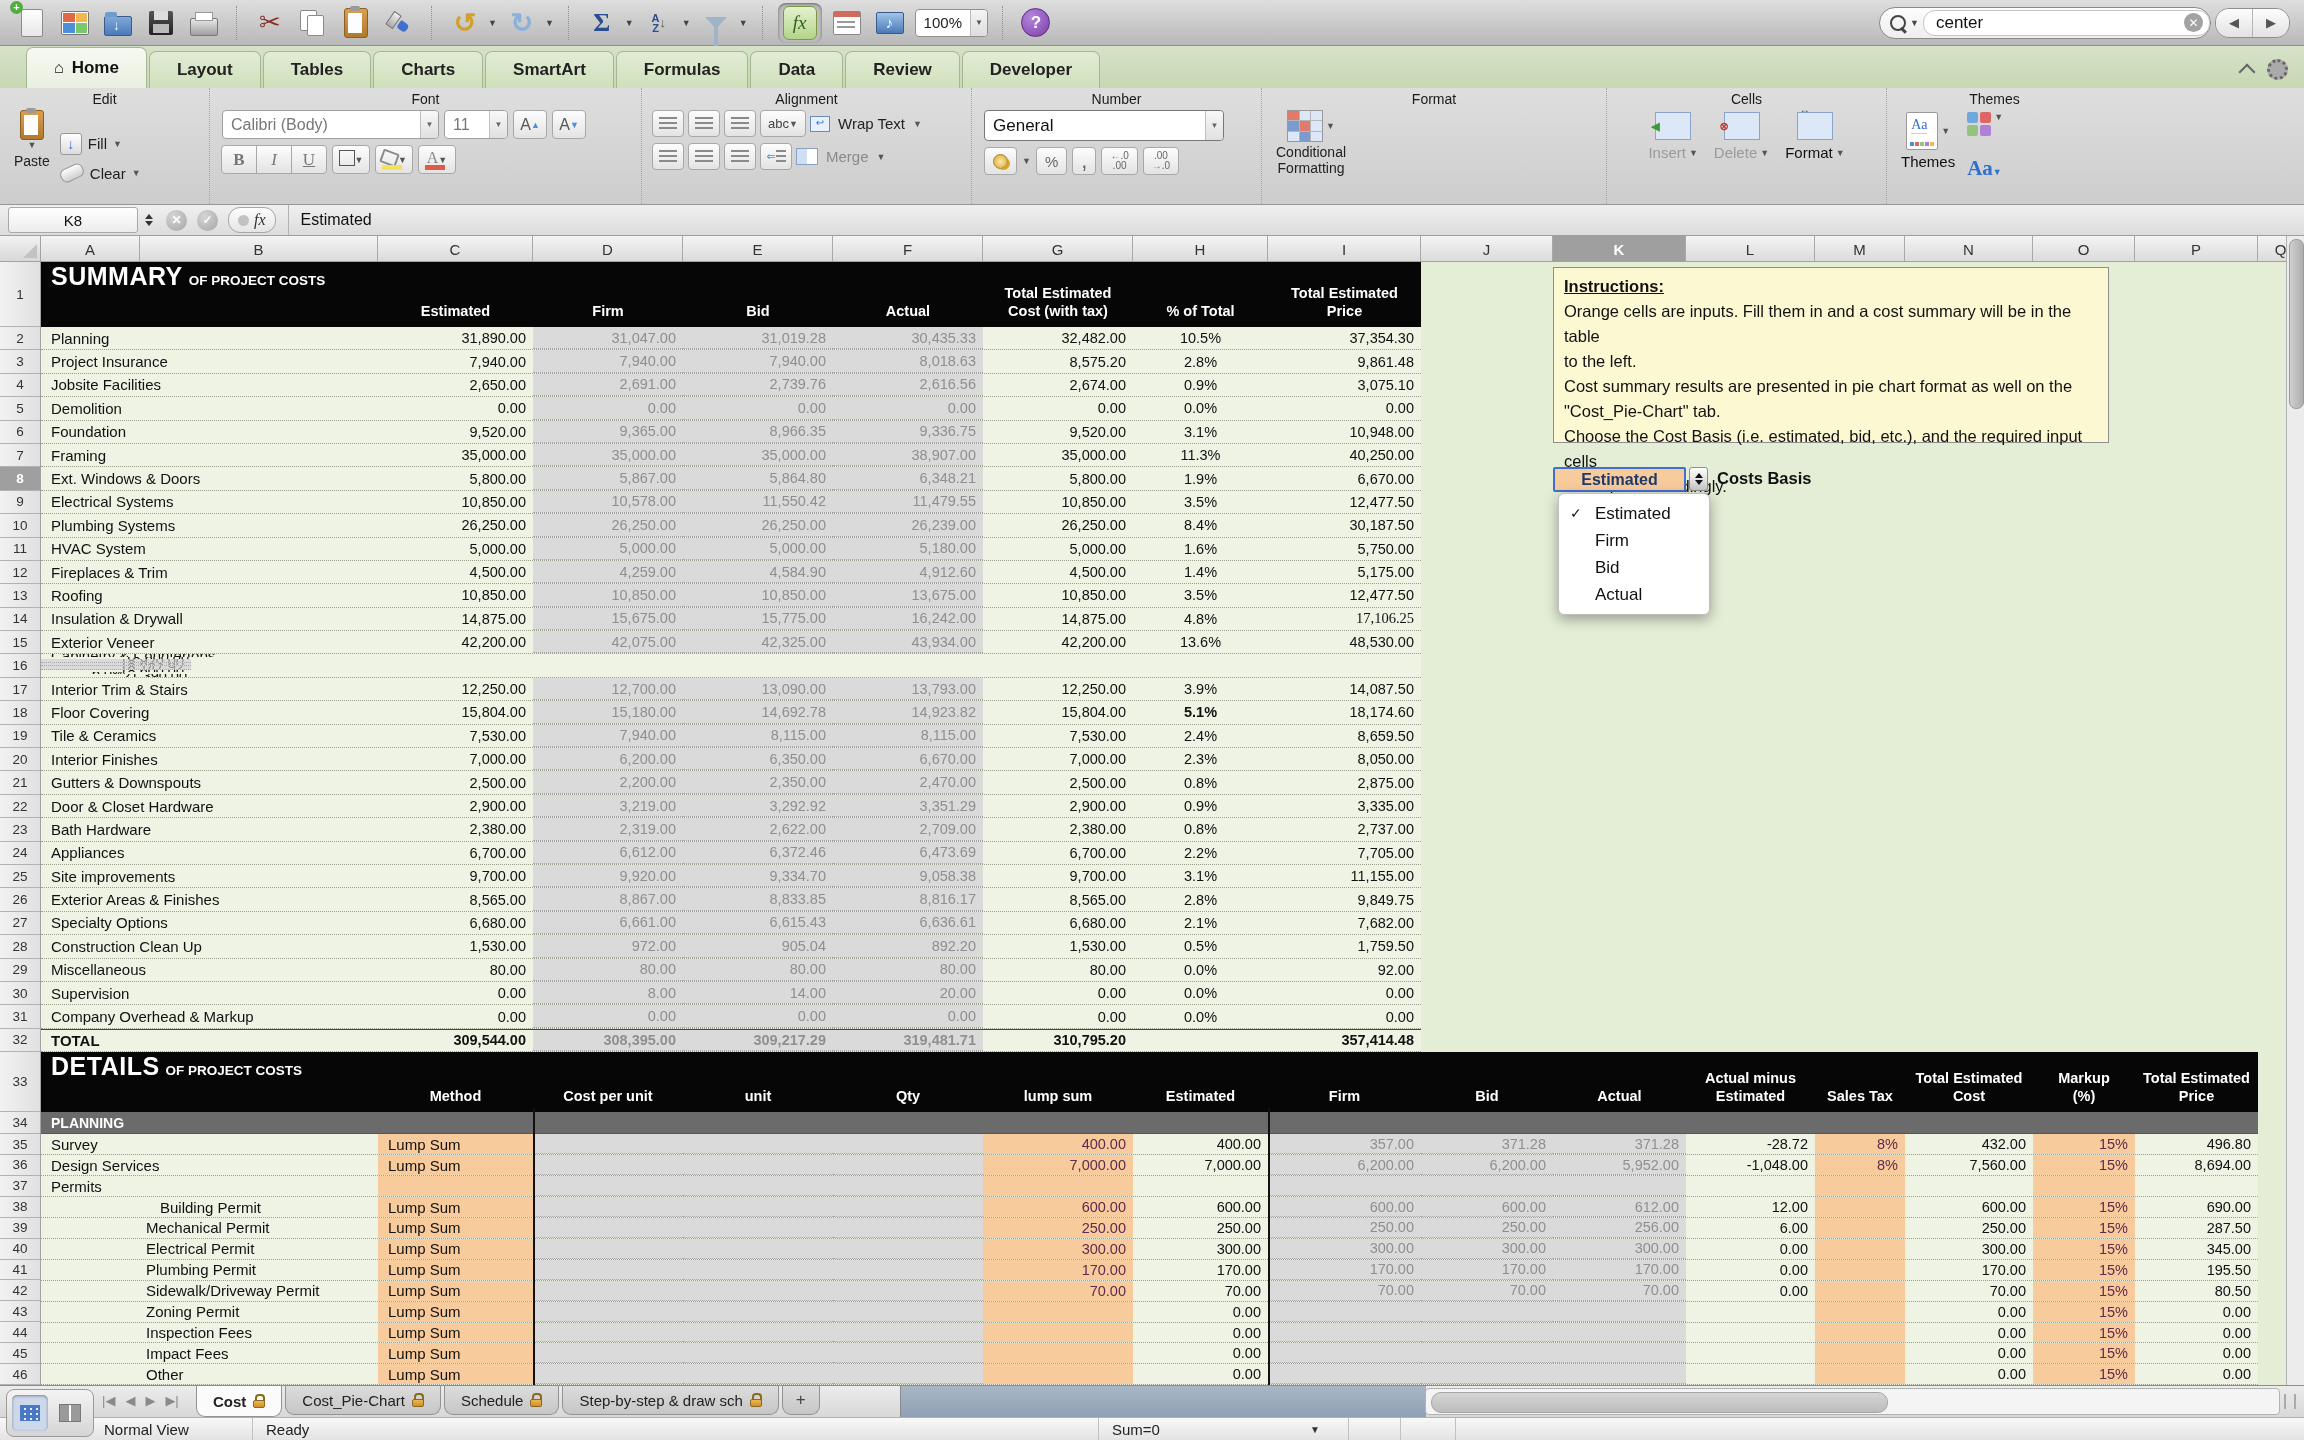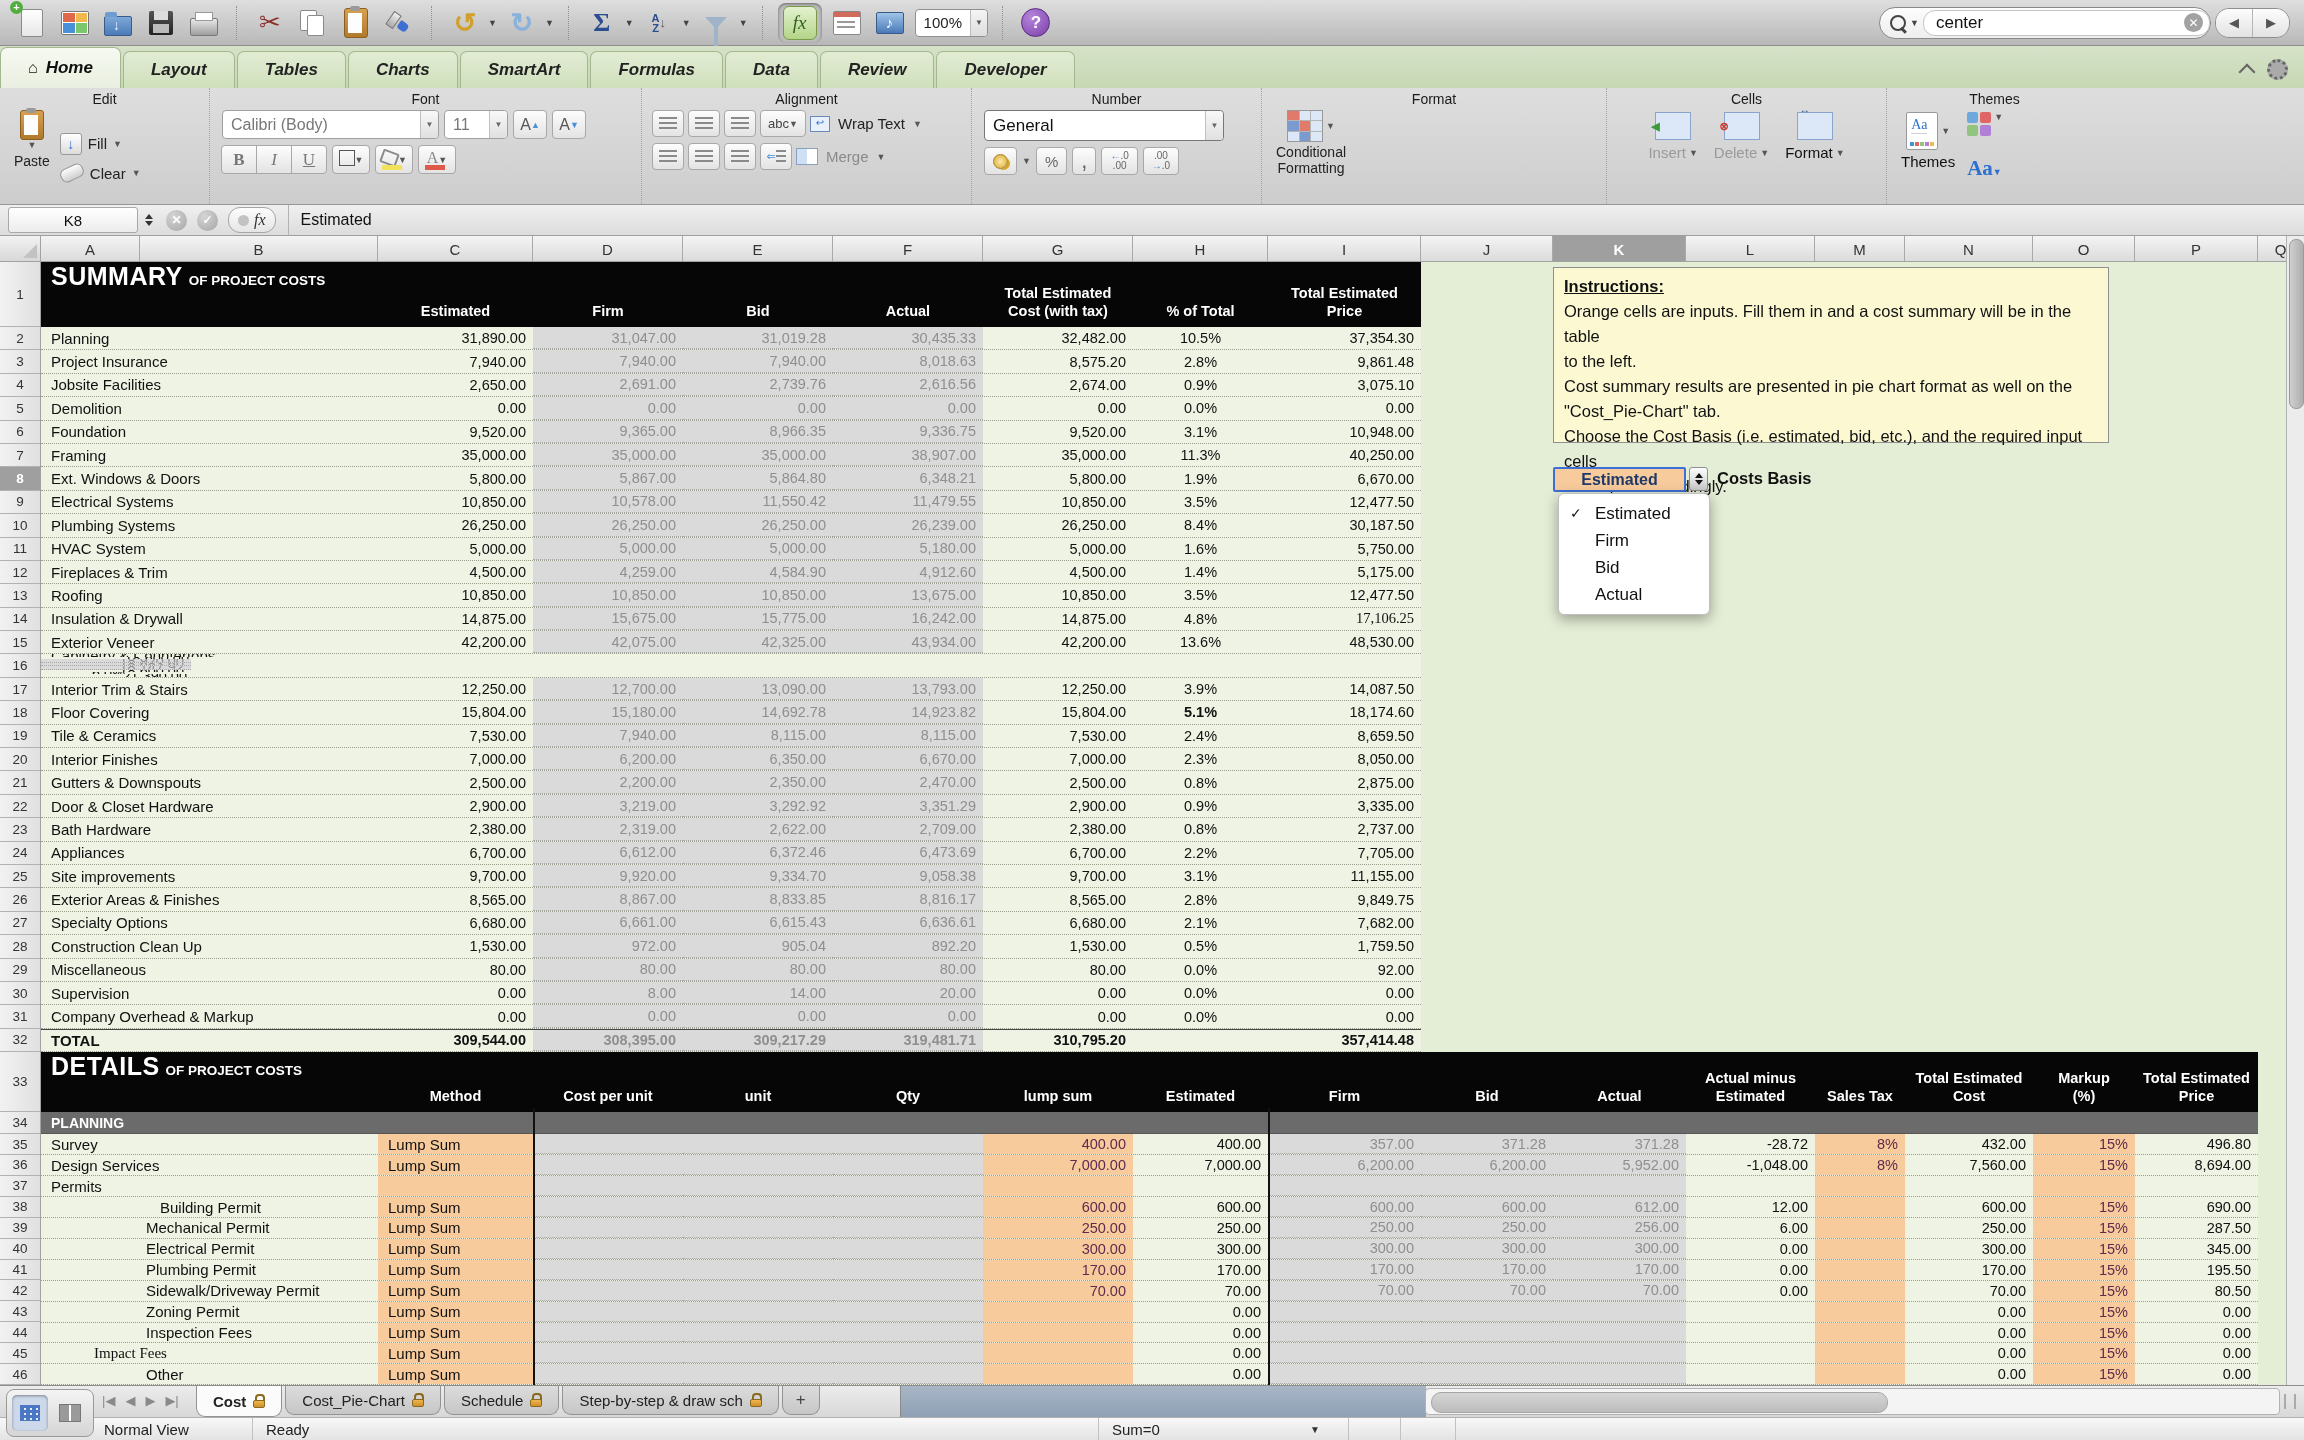--- a/index.html
+++ b/index.html
@@ -55,21 +55,21 @@
   .mag{width:12px;height:12px;border:2.5px solid #444;border-radius:50%;position:relative;margin-left:10px;flex:none;}
   .mag:after{content:"";position:absolute;left:10px;top:10px;width:2.5px;height:7px;background:#444;transform:rotate(-45deg);}
   .magcaret{font-size:9px;color:#444;margin:0 4px 0 4px;}
   .searchfield{flex:1;height:24px;background:#fff;border:1px solid #c5c5c5;border-radius:12px;display:flex;align-items:center;padding:0 6px 0 12px;}
   .searchfield .txt{flex:1;font-size:17px;color:#111;}
   .clearbtn{width:19px;height:19px;border-radius:50%;background:#a2a2a2;color:#fff;font-size:12px;display:flex;align-items:center;justify-content:center;flex:none;}
   .navbtns{display:flex;border:1px solid #8f8f8f;border-radius:14px;overflow:hidden;height:28px;}
   .navbtns div{width:36px;display:flex;align-items:center;justify-content:center;background:linear-gradient(#fdfdfd,#e2e2e2);color:#555;font-size:13px;}
   .navbtns div:first-child{border-right:1px solid #b5b5b5;}
   
-  .tabrow{position:absolute;left:0;top:46px;width:2304px;height:42px;background:linear-gradient(#d6e2c8,#c7d8b4);display:flex;align-items:flex-end;box-sizing:border-box;font-style:italic;}
+  .tabrow{position:absolute;left:0;top:46px;width:2304px;height:42px;background:linear-gradient(#d6e2c8,#c7d8b4);display:flex;align-items:flex-end;padding-left:26px;box-sizing:border-box;}
   .rtab{height:36px;line-height:36px;padding:0 27px;font-size:17px;font-weight:bold;color:#222;background:linear-gradient(#e2ecd4,#cfe0bc);border:1px solid #a3b891;border-bottom:none;border-radius:7px 7px 0 0;margin-right:2px;}
   .rtab.active{background:linear-gradient(#f6f9f1,#e9efe0);height:40px;line-height:40px;color:#111;}
   .rtab .house{margin-right:8px;font-size:16px;}
   .tabrow-right{margin-left:auto;display:flex;align-items:center;gap:14px;padding:0 16px 8px 0;}
   .chev-up{width:10px;height:10px;border-top:2.5px solid #666;border-left:2.5px solid #666;transform:rotate(45deg);margin-top:4px;}
   .gear{width:15px;height:15px;border:3px dotted #666;border-radius:50%;background:#aaa;}
   
   .ribbon{position:absolute;left:0;top:88px;width:2304px;height:117px;background:linear-gradient(#dedede,#cdcdcd);border-bottom:1px solid #969696;display:flex;box-sizing:border-box;}
   .rgroup{position:relative;border-right:1px dotted #a3a3a3;box-sizing:border-box;padding-top:22px;}
   .rglabel{position:absolute;top:3px;left:0;width:100%;text-align:center;font-size:14px;color:#1a1a1a;}
@@ -1179,21 +1179,21 @@
             <div class="xcell c-gray num graytx" style="width: 153px;"></div>
             <div class="xcell c-gray num graytx" style="width: 132px;"></div>
             <div class="xcell c-gray num graytx" style="width: 133px;"></div>
             <div class="xcell c-green num" style="width: 129px;"></div>
             <div class="xcell c-orange num orangetx" style="width: 90px;"></div>
             <div class="xcell c-green num" style="width: 128px;">0.00</div>
             <div class="xcell c-orange num orangetx" style="width: 102px;">15%</div>
             <div class="xcell c-green num" style="width: 123px;">0.00</div>
           </div>
           <div class="xrow" style="height: 20.92px;">
-            <div class="xcell c-green lblcell" style="width: 337px; padding-left: 53px; font-family: Liberation Serif, serif;">Impact Fees</div>
+            <div class="xcell c-green lblcell" style="width: 337px; padding-left: 105px;">Impact Fees</div>
             <div class="xcell c-orange lblcell orangetx" style="width: 155px;">Lump Sum</div>
             <div class="xcell c-gray num" style="width: 150px;"></div>
             <div class="xcell c-gray num" style="width: 150px;"></div>
             <div class="xcell c-gray num" style="width: 150px;"></div>
             <div class="xcell c-orange num orangetx" style="width: 150px;"></div>
             <div class="xcell c-green num" style="width: 135px;">0.00</div>
             <div class="xcell c-gray num graytx" style="width: 153px;"></div>
             <div class="xcell c-gray num graytx" style="width: 132px;"></div>
             <div class="xcell c-gray num graytx" style="width: 133px;"></div>
             <div class="xcell c-green num" style="width: 129px;"></div>

